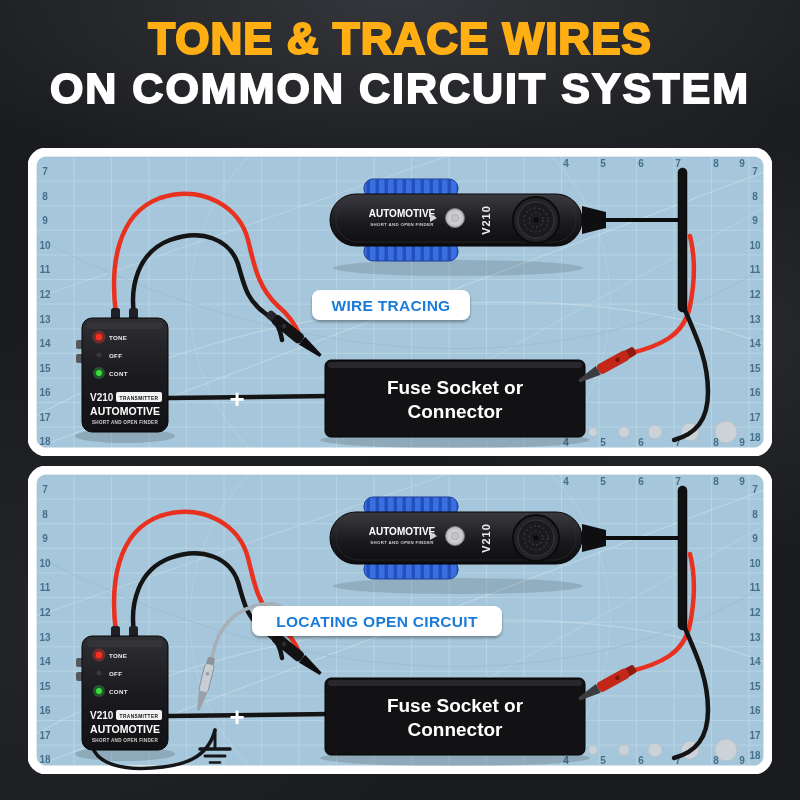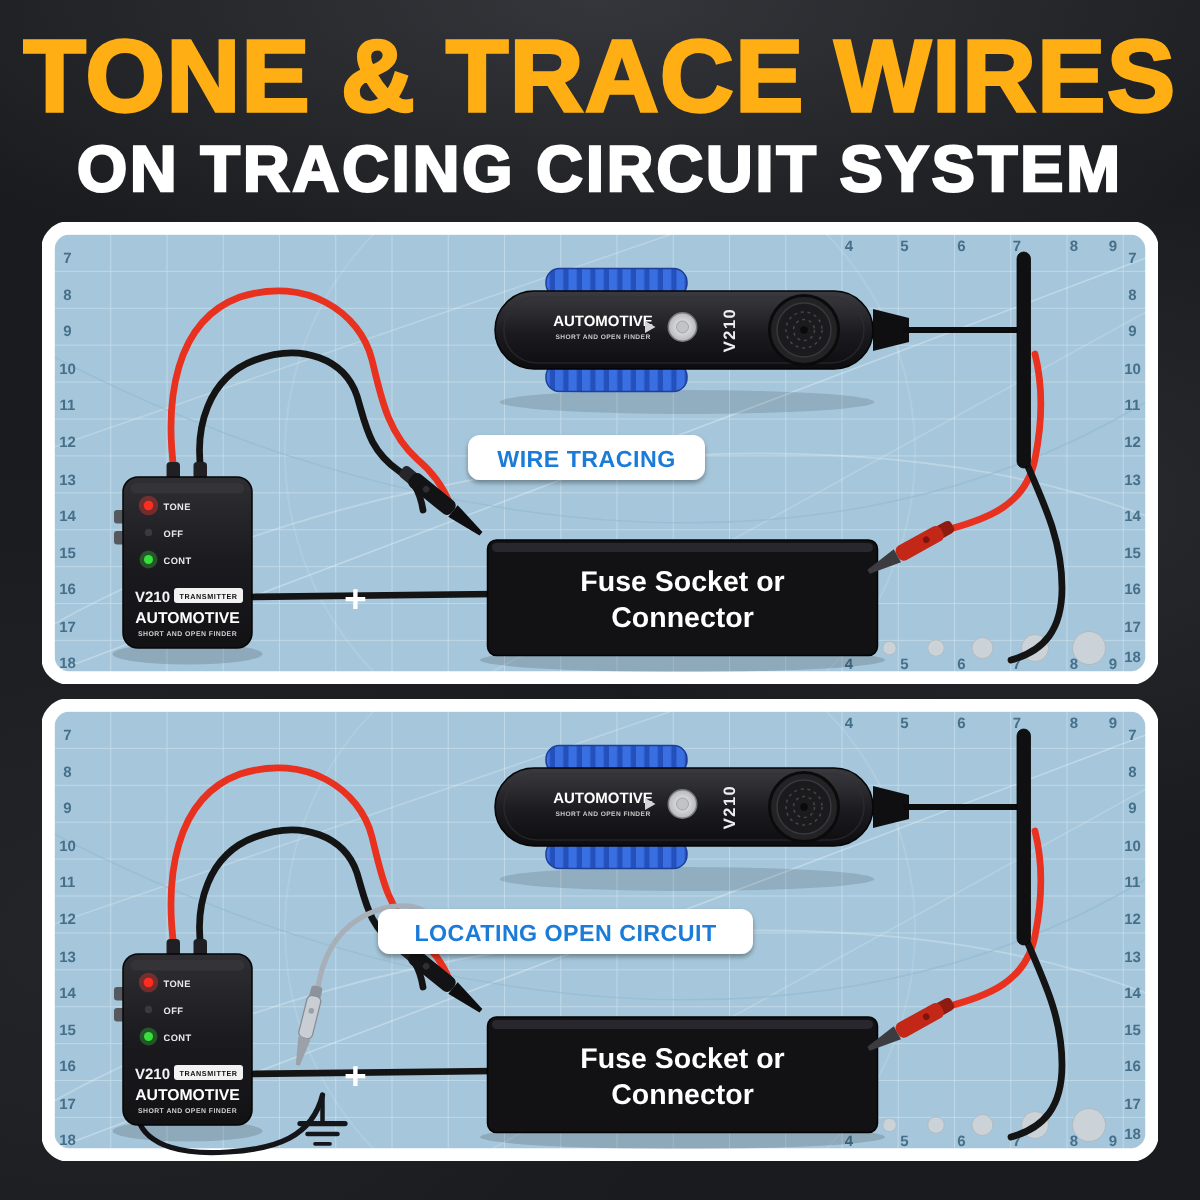--- a/index.html
+++ b/index.html
@@ -7,40 +7,40 @@
     position:relative;width:800px;height:800px;overflow:hidden;
     font-family:"Liberation Sans","DejaVu Sans",sans-serif;
     background:
       radial-gradient(900px 320px at 50% 0%, #34363b 0%, rgba(0,0,0,0) 60%),
       radial-gradient(620px 420px at 88% 42%, #282a2e 0%, rgba(0,0,0,0) 55%),
       radial-gradient(700px 520px at 8% 78%, #242529 0%, rgba(0,0,0,0) 60%),
       #1a1b1e;
   }
   .header{position:absolute;top:0;left:0;width:800px;text-align:center;}
   .title1{
-    margin-top:16px;font-size:68px;line-height:1.05;font-weight:bold;
+    margin-top:16px;font-size:44px;line-height:1.05;font-weight:bold;
     color:#FFAF13;-webkit-text-stroke:2.2px #FFAF13;letter-spacing:1px;white-space:nowrap;
   }
   .title2{
     margin-top:4px;font-size:43px;line-height:1.05;font-weight:bold;
     color:#ffffff;-webkit-text-stroke:1.8px #ffffff;letter-spacing:2px;white-space:nowrap;
   }
   .panel{position:absolute;left:28px;width:744px;height:308px;}
   .panel svg{display:block;}
   svg text{font-family:"Liberation Sans","DejaVu Sans",sans-serif;}
   .defs-holder{position:absolute;width:0;height:0;overflow:hidden;}
 </style>
 </head>
 <body>
 
 <div class="stage">
 
   <div class="header">
     <div class="title1">TONE &amp; TRACE WIRES</div>
-    <div class="title2">ON TRACING CIRCUIT SYSTEM</div>
+    <div class="title2">ON COMMON CIRCUIT SYSTEM</div>
   </div>
 
   <svg class="defs-holder" aria-hidden="true">
     <defs>
       <clipPath id="matClip">
           <rect x="8" y="8" width="728" height="292" rx="10"></rect>
         </clipPath>
 
       <pattern id="gridpat" x="8" y="8" width="37.5" height="24.6" patternUnits="userSpaceOnUse">
         <path d="M37.5,0 H0 V24.6" fill="none" stroke="#C6DEEC" stroke-width="1"></path>

